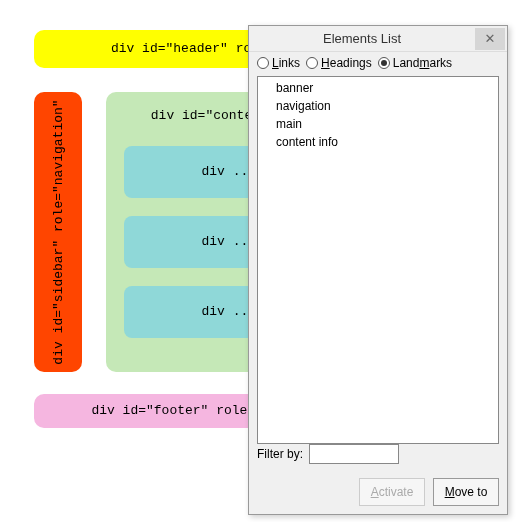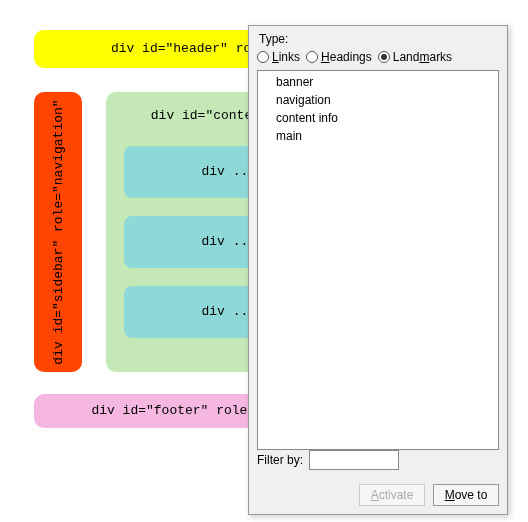--- a/index.html
+++ b/index.html
@@ -175,21 +175,21 @@
     padding: 0 4px;
   }
   .btnrow {
     display: flex;
     gap: 8px;
     justify-content: flex-end;
     margin-top: 14px;
   }
   .btn {
     min-width: 66px;
-    height: 22px;
+    height: 28px;
     border: 1px solid #999;
     background: #f6f6f6;
     font-size: 12px;
     display: flex;
     align-items: center;
     justify-content: center;
     cursor: pointer;
   }
   .btn.disabled {
     color: #aaa;
@@ -211,41 +211,46 @@
       <div class="content-title mono">div id="content" role="main"</div>
       <div class="sub-box mono">div ... role=""</div>
       <div class="sub-box mono">div ... role=""</div>
       <div class="sub-box mono">div ... role=""</div>
     </div>
   </div>
   <div class="footer-box mono">div id="footer" role="contentinfo"</div>
 </div>
 
 <div class="dialog">
+  <div class="titlebar">
+    <span class="title">Elements List</span>
+    <div class="close-btn">
+      <span>✕</span>
+    </div>
+  </div>
   <div class="dlg-body">
-    <div class="type-label">Type:</div>
     <div class="radios">
       <div class="radio-opt">
         <span class="radio-circle"></span>
         <span><span class="firstletter">L</span>inks</span>
       </div>
       <div class="radio-opt">
         <span class="radio-circle"></span>
         <span><span class="firstletter">H</span>eadings</span>
       </div>
       <div class="radio-opt">
         <span class="radio-circle sel"></span>
         <span>Land<span class="firstletter">m</span>arks</span>
       </div>
     </div>
     <div class="listbox">
       <div class="item">banner</div>
       <div class="item">navigation</div>
+      <div class="item">main</div>
       <div class="item">content info</div>
-      <div class="item">main</div>
     </div>
     <div class="filter-row">
       <span>Filter by:</span>
       <input type="text" value="" style="">
     </div>
     <div class="btnrow">
       <div class="btn disabled">
           <span><span class="firstletter">A</span>ctivate</span>
         </div>
       <div class="btn">

